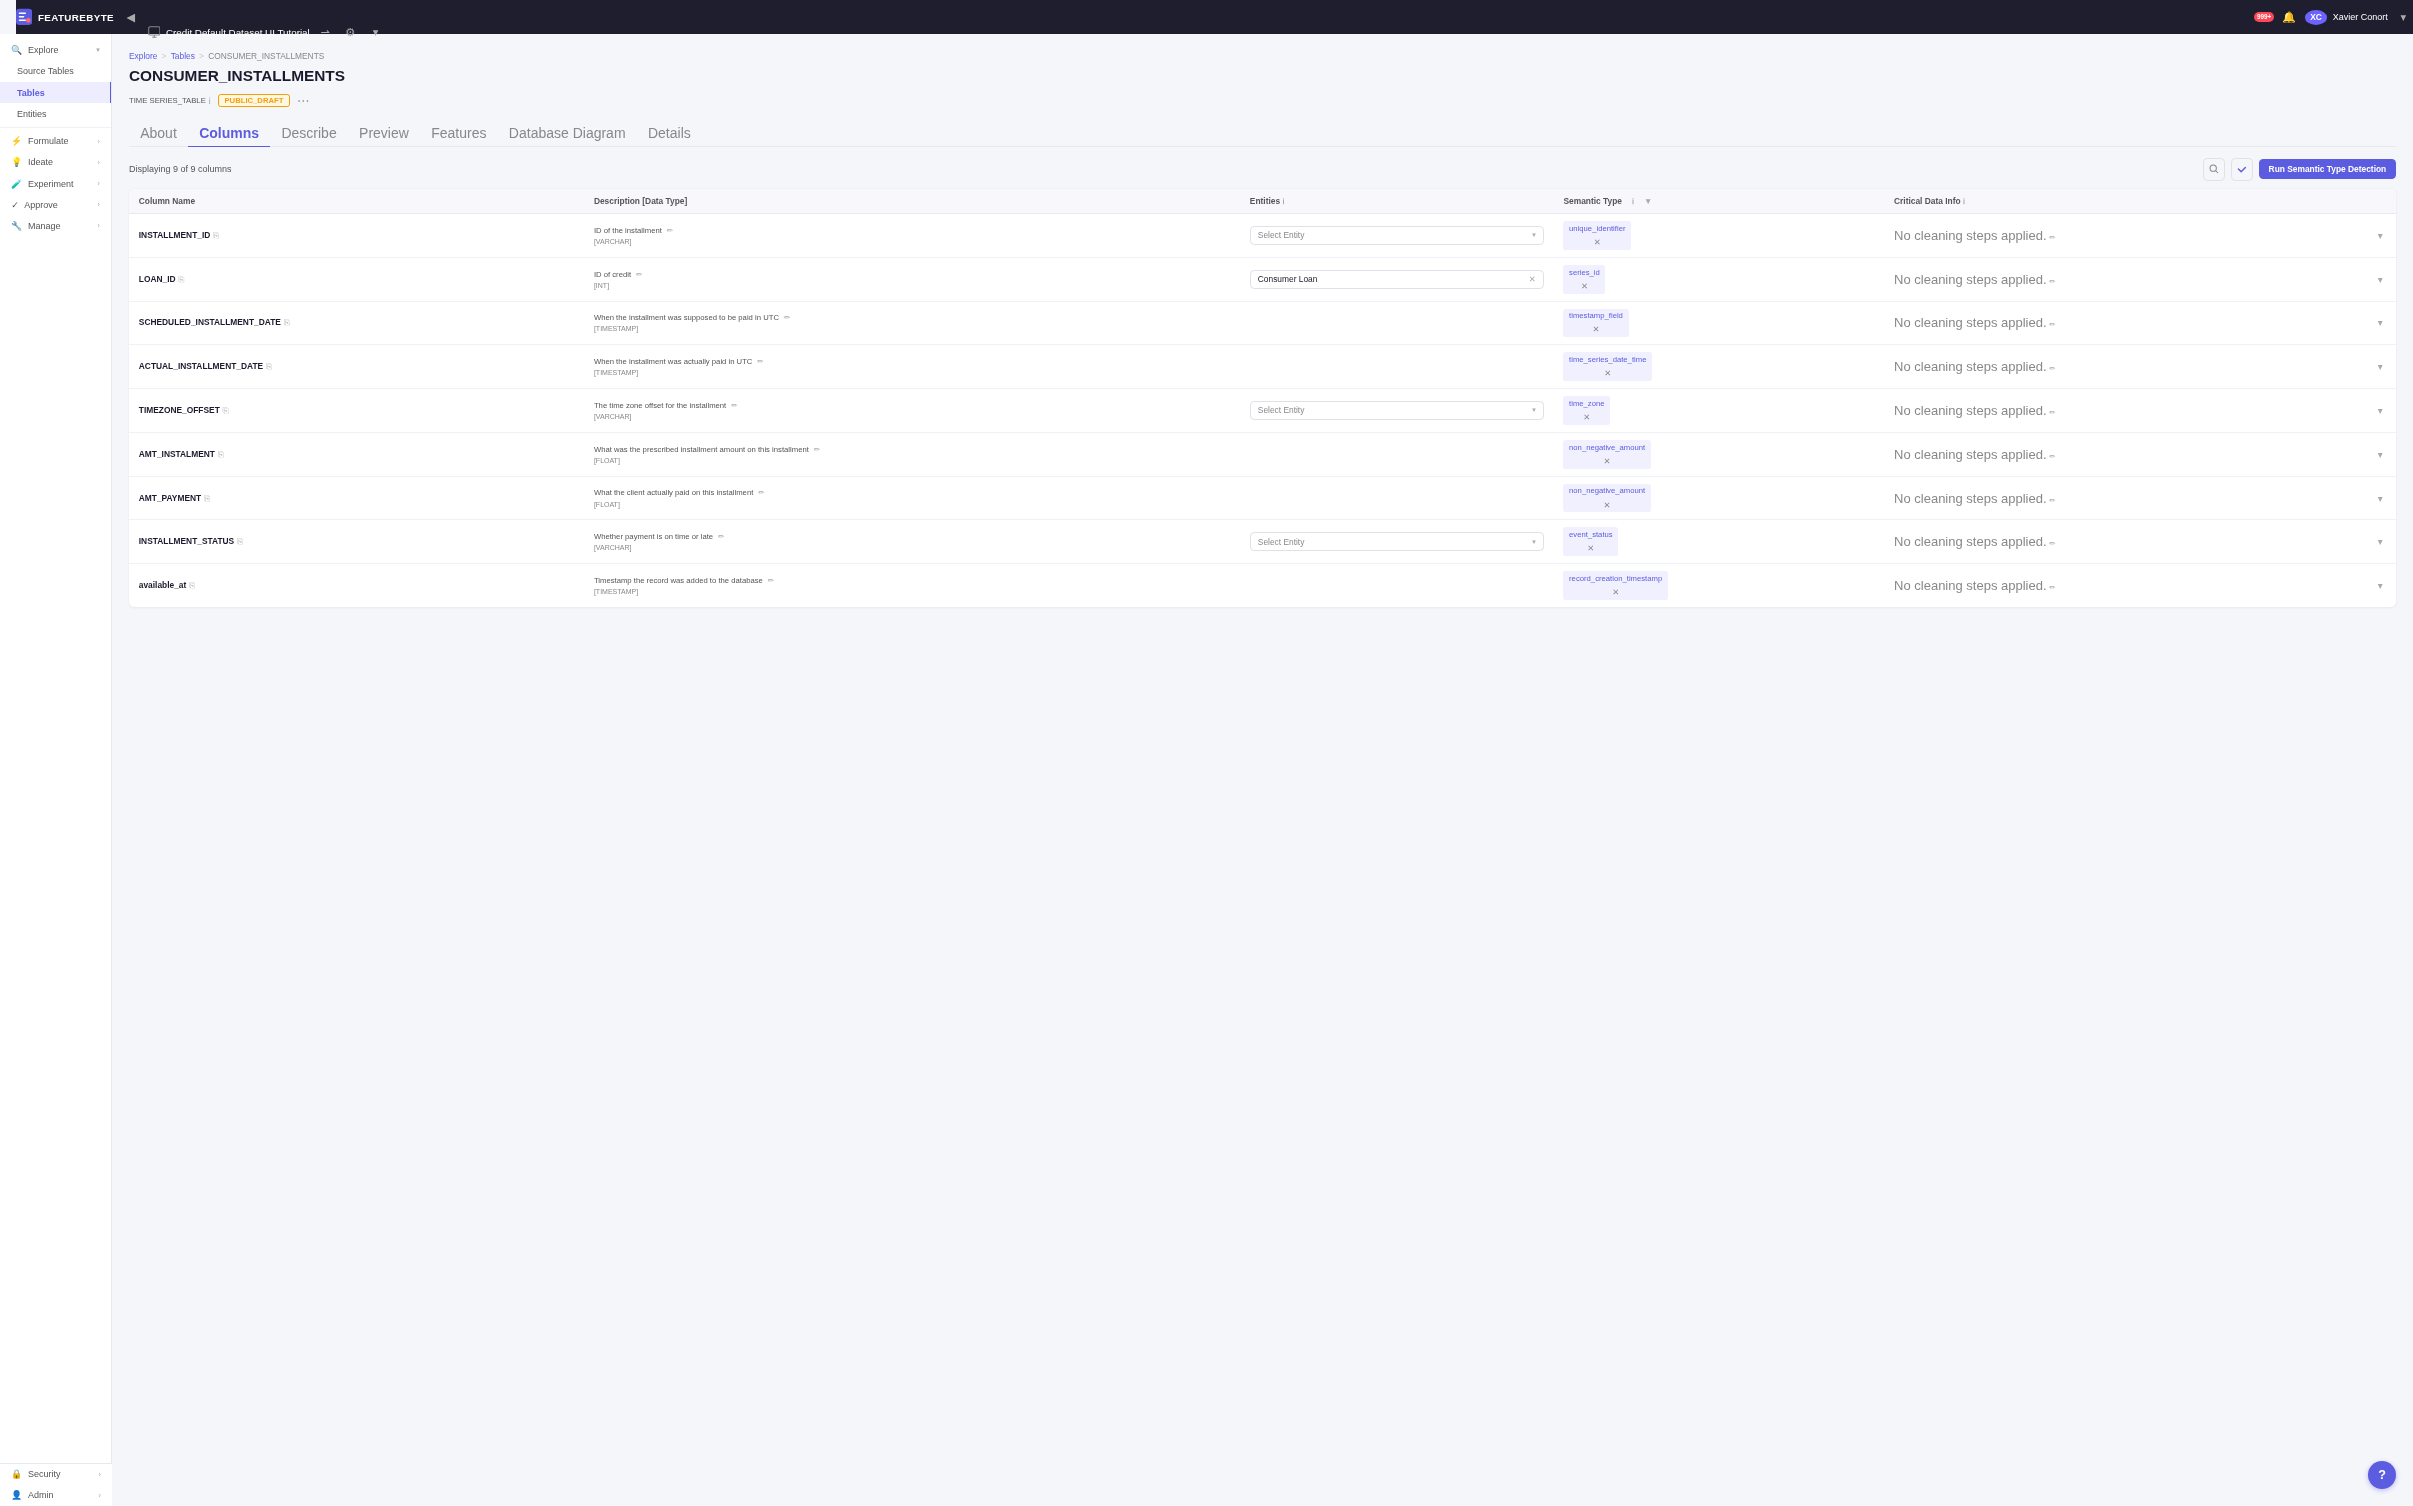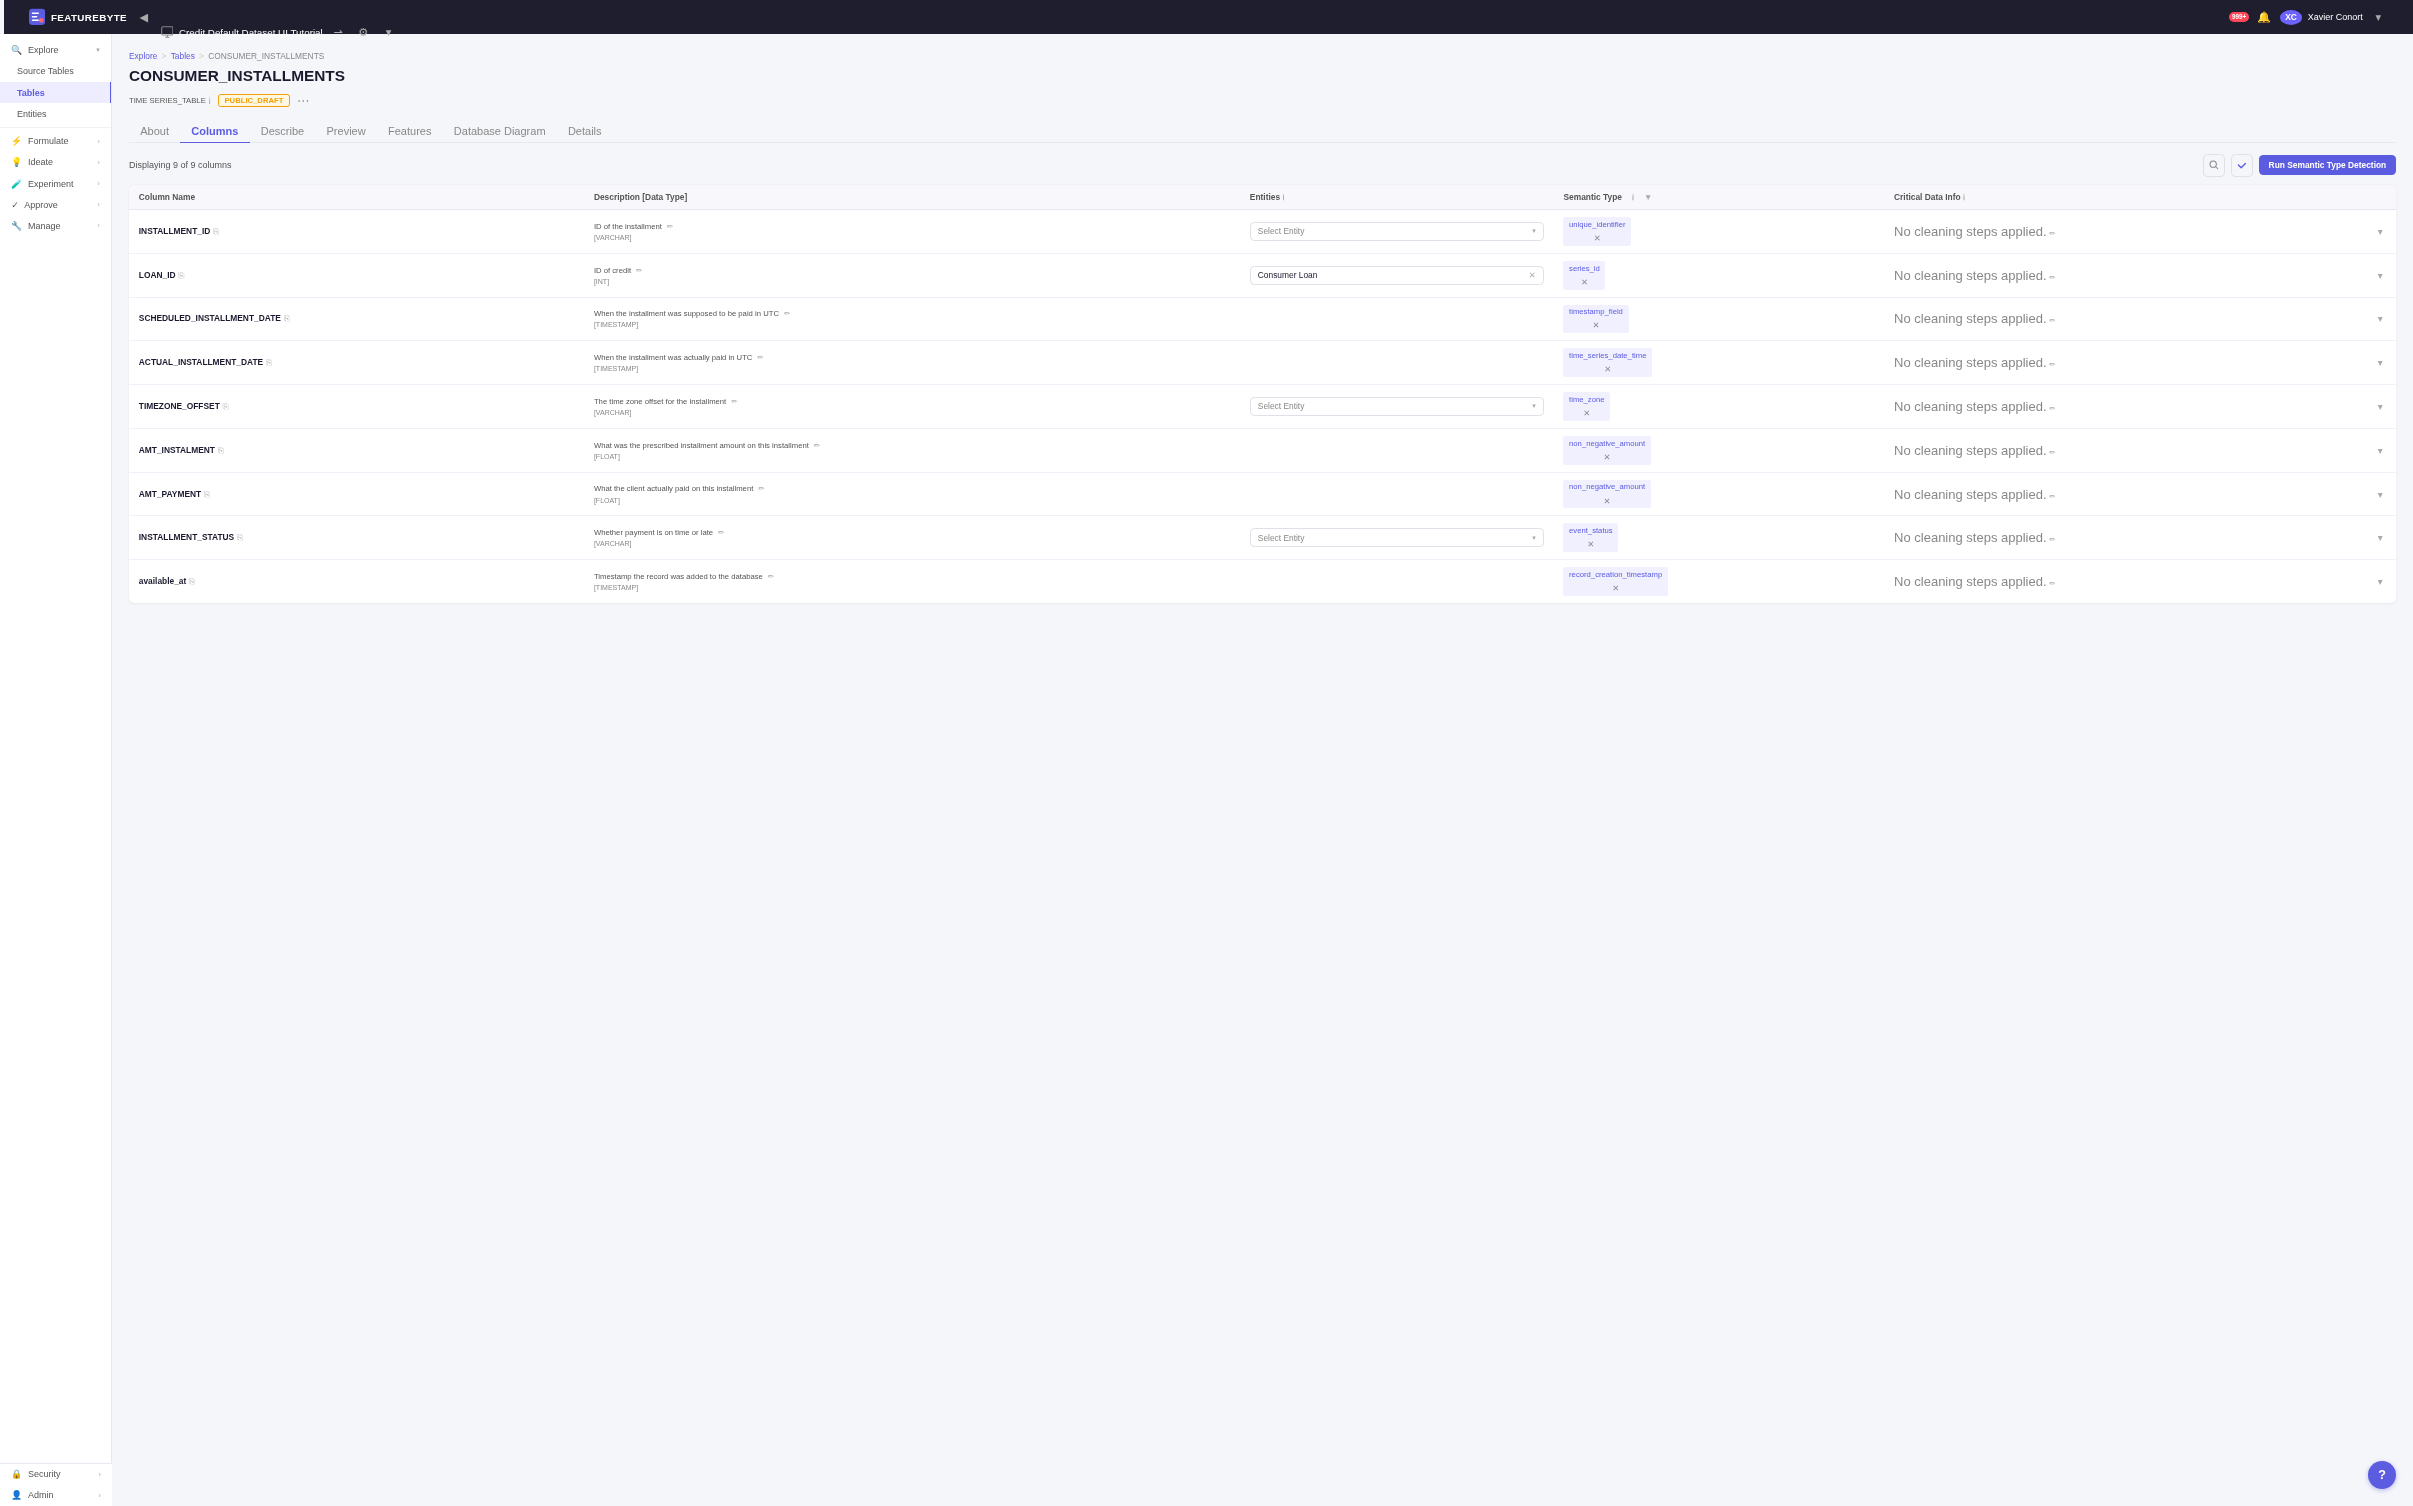--- a/index.html
+++ b/index.html
@@ -4,24 +4,24 @@
   <style>
     * { box-sizing: border-box; margin: 0; padding: 0; }
     body { font-family: -apple-system, BlinkMacSystemFont, 'Segoe UI', sans-serif; background: #f5f6fa; color: #1a1a2e; font-size: 9px; }
 
     
     .top-nav {
       background: #1e1e2e;
       height: 34px;
       display: flex;
       align-items: center;
-      padding: 0 25px;
+      padding: 0 0;
       gap: 8.4px;
       position: fixed;
-      top: 0; left: 4px; right: 0;
+      top: 0; left: 16px; right: 0;
       z-index: 100;
     }
     .top-nav-logo {
       display: flex; align-items: center; gap: 5.6px;
       width: 98px;
     }
     .logo-icon { width: 19.6px; height: 19.6px; }
     .logo-text { color: white; font-size: 9.8px; font-weight: 700; letter-spacing: 0.4px; }
     .nav-collapse-btn {
       background: none; border: none; color: #aaa; cursor: pointer;
@@ -98,21 +98,21 @@
     .meta-badge .info-icon { color: #aaa; font-size: 9px; }
     .draft-badge {
       background: #fff8e1; color: #f59e0b; font-size: 7.7px; font-weight: 600;
       padding: 1.4px 5.6px; border-radius: 2.8px; border: 0.7px solid #f59e0b;
     }
     .more-btn { color: #888; cursor: pointer; font-size: 12.6px; background: none; border: none; }
 
     
     .tabs { display: flex; gap: 0; border-bottom: 1.4px solid #e8e8f0; margin-bottom: 11.2px; }
     .tab {
-      padding: 5.6px 11.2px; cursor: pointer; color: #888; font-size: 11px; font-weight: 500;
+      padding: 5.6px 11.2px; cursor: pointer; color: #888; font-size: 14px; font-weight: 500;
       border-bottom: 1.4px solid transparent; margin-bottom: -1.4px; background: none; border-top: none; border-left: none; border-right: none; text-align: center;
     }
     .tab.active { color: #5c5ce0; border-bottom-color: #5c5ce0; font-weight: 600; }
 
     
     .table-header {
       display: flex; align-items: center; justify-content: space-between; margin-bottom: 8.4px;
     }
     .display-count { font-size: 9px; color: #555; }
     .table-actions { display: flex; align-items: center; gap: 5.6px; }

